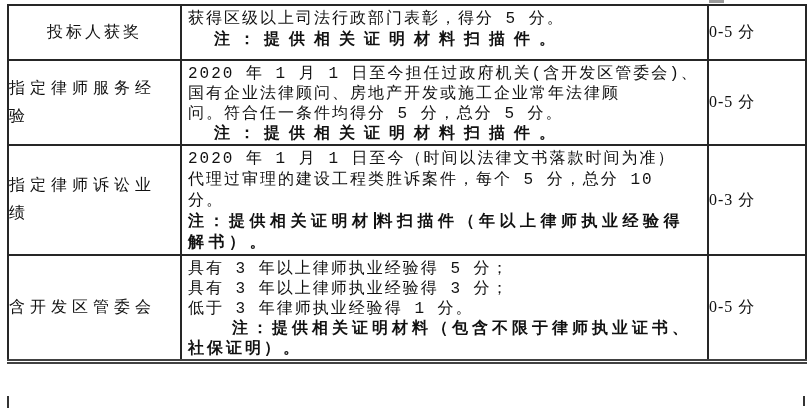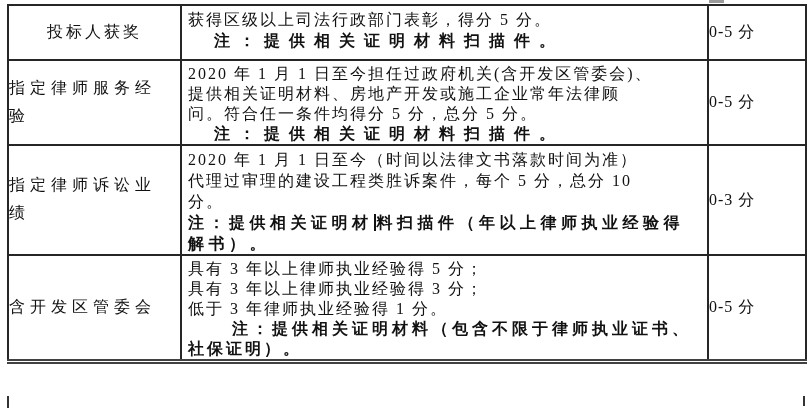--- a/index.html
+++ b/index.html
@@ -17,21 +17,21 @@
     border:2px solid #262626;
     padding:0;overflow:hidden;
     font-size:16px;
   }
   tr.r1 td,tr.r2 td{height:53px;}
   tr.r3 td{height:80px;margin-left:15px;}
   tr.r4 td{height:107px;margin-top:24px;}
   tr.r5 td{height:101px;}
   tr.r5 td{border-bottom:5px double #414141;}
   td.c1{vertical-align:middle;}
-  td.c2{vertical-align:top;}
+  td.c2{vertical-align:top;font-family:Liberation Mono, monospace;}
   td.c3{vertical-align:middle;text-align:left;letter-spacing:1px;}
   .label-center{text-align:center;letter-spacing:3px;}
   .label-wrap{
     width:150px;letter-spacing:5px;
     line-height:28px;word-break:break-all;font-family:Liberation Mono, monospace;
   }
   .cellpad{padding:3px 4px 0 6px;}
   .line{white-space:nowrap;letter-spacing:2px;}
   .lh20 .line{line-height:20px;}
   .lh21 .line{line-height:21px;}
@@ -80,21 +80,21 @@
     </tr>
 
 
     <tr class="r3">
       <td class="c1">
         <div class="label-wrap">指定律师服务经验</div>
       </td>
       <td class="c2">
         <div class="cellpad lh20">
           <div class="line">2020 年 1 月 1 日至今担任过政府机关(含开发区管委会)、</div>
-          <div class="line">提供相关证明材料、房地产开发或施工企业常年法律顾</div>
+          <div class="line">国有企业法律顾问、房地产开发或施工企业常年法律顾</div>
           <div class="line">问。符合任一条件均得分 5 分，总分 5 分。</div>
           <div class="line note note-indent">注：提供相关证明材料扫描件。</div>
         </div>
       </td>
       <td class="c3">
         <div>0-5 分</div>
       </td>
     </tr>
 
     <tr class="r4">

